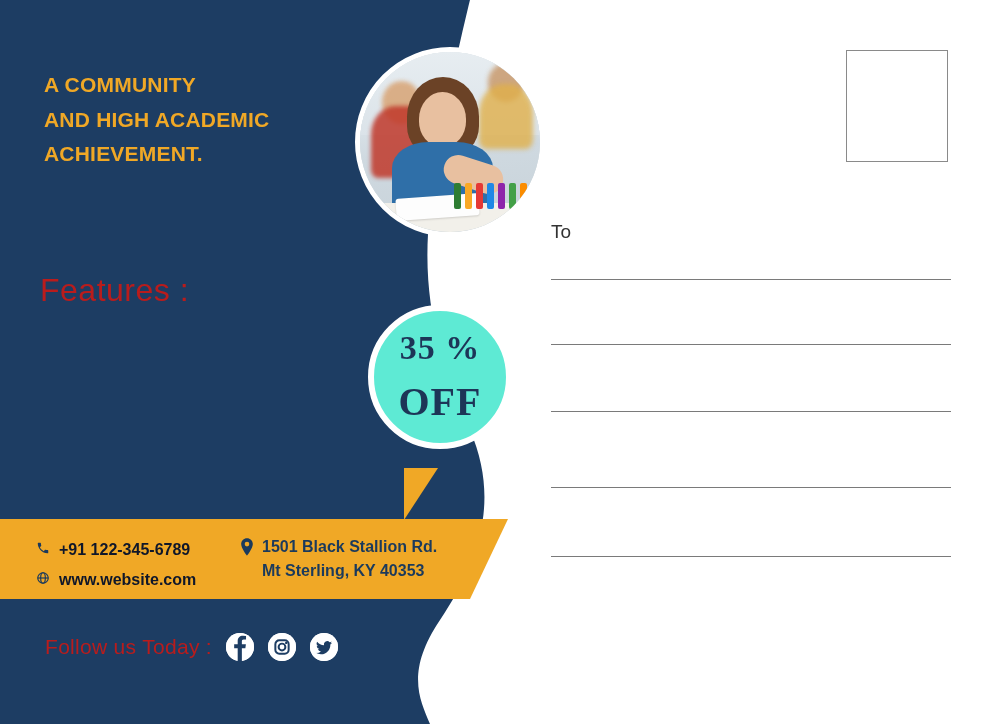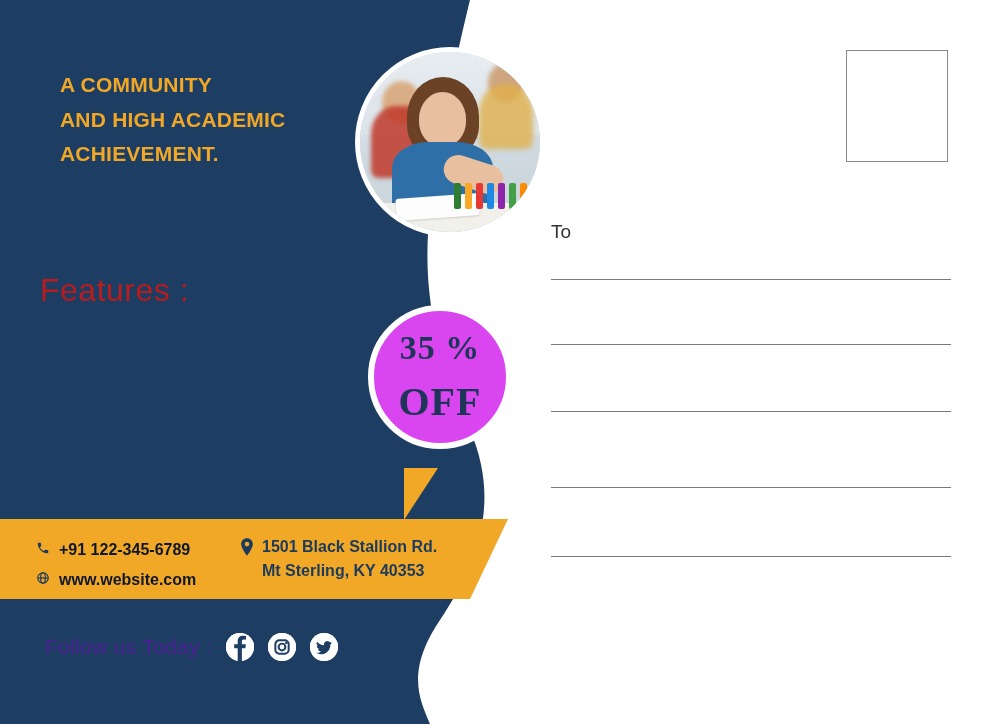--- a/index.html
+++ b/index.html
@@ -35,21 +35,21 @@
     position: absolute;
     left: 44px;
     top: 68px;
     width: 330px;
     color: #f0a826;
     font-size: 21px;
     font-weight: bold;
     line-height: 1.65;
     letter-spacing: 0.2px;
   }
-  .headline div { white-space: nowrap; margin-left: 16px; }
+  .headline div { white-space: nowrap; }
 
   
   .features-title {
     position: absolute;
     left: 40px;
     top: 272px;
     color: #b91c1c;
     font-size: 32px;
     font-weight: normal;
     letter-spacing: 0.5px;
@@ -143,21 +143,21 @@
   }
 
   
   .badge {
     position: absolute;
     left: 368px;
     top: 305px;
     width: 144px;
     height: 144px;
     border-radius: 50%;
-    background: #d946ef;
+    background: #5eead4;
     border: 6px solid #ffffff;
     box-sizing: border-box;
     display: flex;
     flex-direction: column;
     align-items: center;
     justify-content: center;
     color: #1d3557;
   }
   .badge .pct {
     font-family: "Liberation Serif", serif;
@@ -216,21 +216,21 @@
   
   .follow {
     position: absolute;
     left: 45px;
     top: 633px;
     display: flex;
     align-items: center;
     gap: 14px;
   }
   .follow-label {
-    color: #4c1d95;
+    color: #b91c1c;
     font-size: 21px;
     letter-spacing: .3px;
   }
   .social {
     width: 28px; height: 28px;
     border-radius: 50%;
     background: #ffffff;
     display: inline-flex;
     align-items: center;
     justify-content: center;

